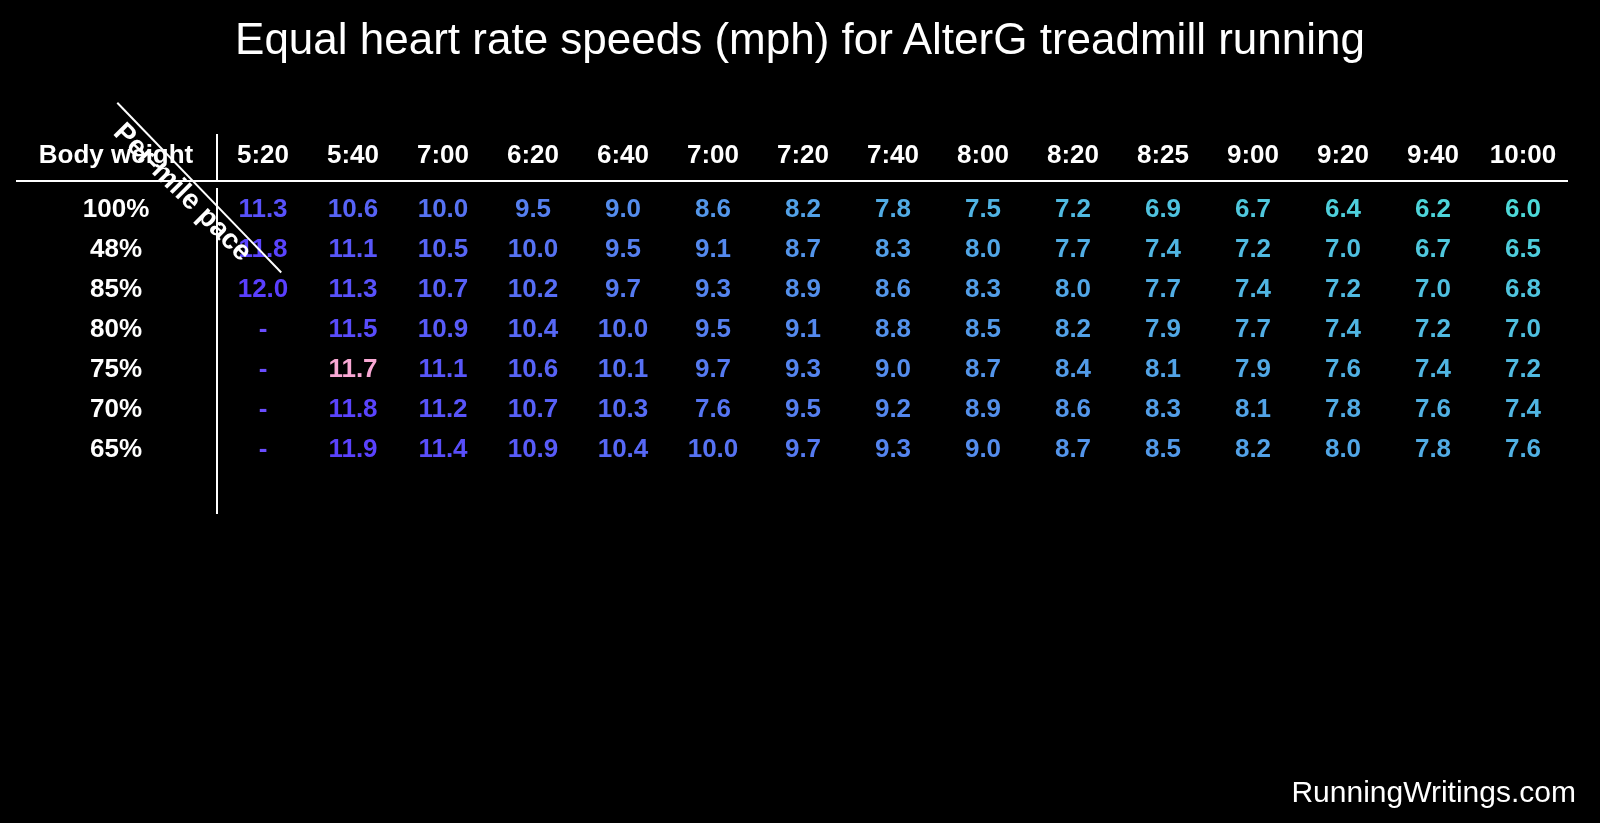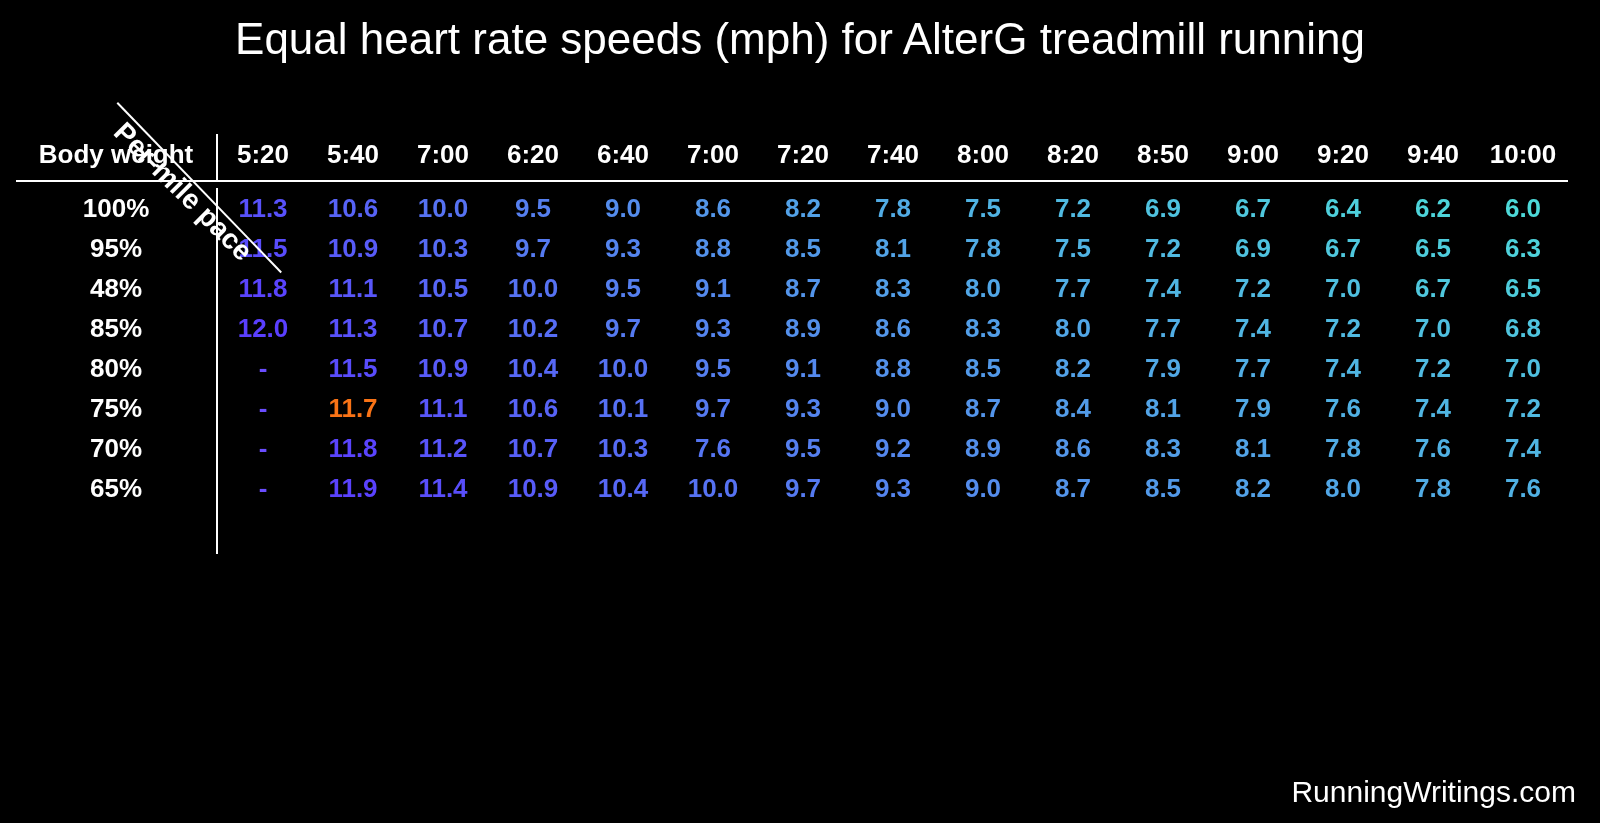--- a/index.html
+++ b/index.html
@@ -116,21 +116,21 @@
       <th class="colhdr">5:20</th>
           <th class="colhdr">5:40</th>
           <th class="colhdr">7:00</th>
           <th class="colhdr">6:20</th>
           <th class="colhdr">6:40</th>
           <th class="colhdr">7:00</th>
           <th class="colhdr">7:20</th>
           <th class="colhdr">7:40</th>
           <th class="colhdr">8:00</th>
           <th class="colhdr">8:20</th>
-          <th class="colhdr">8:50</th>
+          <th class="colhdr">8:25</th>
           <th class="colhdr">9:00</th>
           <th class="colhdr">9:20</th>
           <th class="colhdr">9:40</th>
           <th class="colhdr">10:00</th>
         </tr>
     </thead>
     <tbody id="tbody">
       <tr class="spacer">
           <td class="rowhdr"></td>
           <td class="cell"></td>
@@ -159,38 +159,20 @@
           <td class="cell" style="color: rgb(83, 150, 233);">8.6</td>
           <td class="cell" style="color: rgb(82, 161, 231);">8.2</td>
           <td class="cell" style="color: rgb(81, 171, 228);">7.8</td>
           <td class="cell" style="color: rgb(80, 179, 227);">7.5</td>
           <td class="cell" style="color: rgb(80, 186, 225);">7.2</td>
           <td class="cell" style="color: rgb(79, 194, 223);">6.9</td>
           <td class="cell" style="color: rgb(79, 199, 221);">6.7</td>
           <td class="cell" style="color: rgb(78, 207, 220);">6.4</td>
           <td class="cell" style="color: rgb(77, 212, 218);">6.2</td>
           <td class="cell" style="color: rgb(77, 217, 217);">6.0</td>
-        </tr>
-        <tr>
-          <td class="rowhdr">95%</td>
-          <td class="cell" style="color: rgb(89, 76, 252);">11.5</td>
-          <td class="cell" style="color: rgb(88, 91, 248);">10.9</td>
-          <td class="cell" style="color: rgb(86, 107, 244);">10.3</td>
-          <td class="cell" style="color: rgb(85, 122, 240);">9.7</td>
-          <td class="cell" style="color: rgb(84, 132, 238);">9.3</td>
-          <td class="cell" style="color: rgb(83, 145, 235);">8.8</td>
-          <td class="cell" style="color: rgb(82, 153, 233);">8.5</td>
-          <td class="cell" style="color: rgb(82, 163, 230);">8.1</td>
-          <td class="cell" style="color: rgb(81, 171, 228);">7.8</td>
-          <td class="cell" style="color: rgb(80, 179, 227);">7.5</td>
-          <td class="cell" style="color: rgb(80, 186, 225);">7.2</td>
-          <td class="cell" style="color: rgb(79, 194, 223);">6.9</td>
-          <td class="cell" style="color: rgb(79, 199, 221);">6.7</td>
-          <td class="cell" style="color: rgb(78, 204, 220);">6.5</td>
-          <td class="cell" style="color: rgb(78, 209, 219);">6.3</td>
         </tr>
         <tr>
           <td class="rowhdr">48%</td>
           <td class="cell" style="color: rgb(90, 68, 254);">11.8</td>
           <td class="cell" style="color: rgb(88, 86, 249);">11.1</td>
           <td class="cell" style="color: rgb(87, 102, 246);">10.5</td>
           <td class="cell" style="color: rgb(86, 114, 242);">10.0</td>
           <td class="cell" style="color: rgb(85, 127, 239);">9.5</td>
           <td class="cell" style="color: rgb(84, 137, 237);">9.1</td>
           <td class="cell" style="color: rgb(83, 148, 234);">8.7</td>
@@ -235,21 +217,21 @@
           <td class="cell" style="color: rgb(82, 161, 231);">8.2</td>
           <td class="cell" style="color: rgb(81, 168, 229);">7.9</td>
           <td class="cell" style="color: rgb(81, 173, 228);">7.7</td>
           <td class="cell" style="color: rgb(80, 181, 226);">7.4</td>
           <td class="cell" style="color: rgb(80, 186, 225);">7.2</td>
           <td class="cell" style="color: rgb(79, 191, 223);">7.0</td>
         </tr>
         <tr>
           <td class="rowhdr">75%</td>
           <td class="cell" style="color: rgb(106, 77, 255);">-</td>
-          <td class="cell" style="color: #f97316;">11.7</td>
+          <td class="cell" style="color: #f9a8d4;">11.7</td>
           <td class="cell" style="color: rgb(88, 86, 249);">11.1</td>
           <td class="cell" style="color: rgb(87, 99, 246);">10.6</td>
           <td class="cell" style="color: rgb(86, 112, 243);">10.1</td>
           <td class="cell" style="color: rgb(85, 122, 240);">9.7</td>
           <td class="cell" style="color: rgb(84, 132, 238);">9.3</td>
           <td class="cell" style="color: rgb(84, 140, 236);">9.0</td>
           <td class="cell" style="color: rgb(83, 148, 234);">8.7</td>
           <td class="cell" style="color: rgb(82, 155, 232);">8.4</td>
           <td class="cell" style="color: rgb(82, 163, 230);">8.1</td>
           <td class="cell" style="color: rgb(81, 168, 229);">7.9</td>

